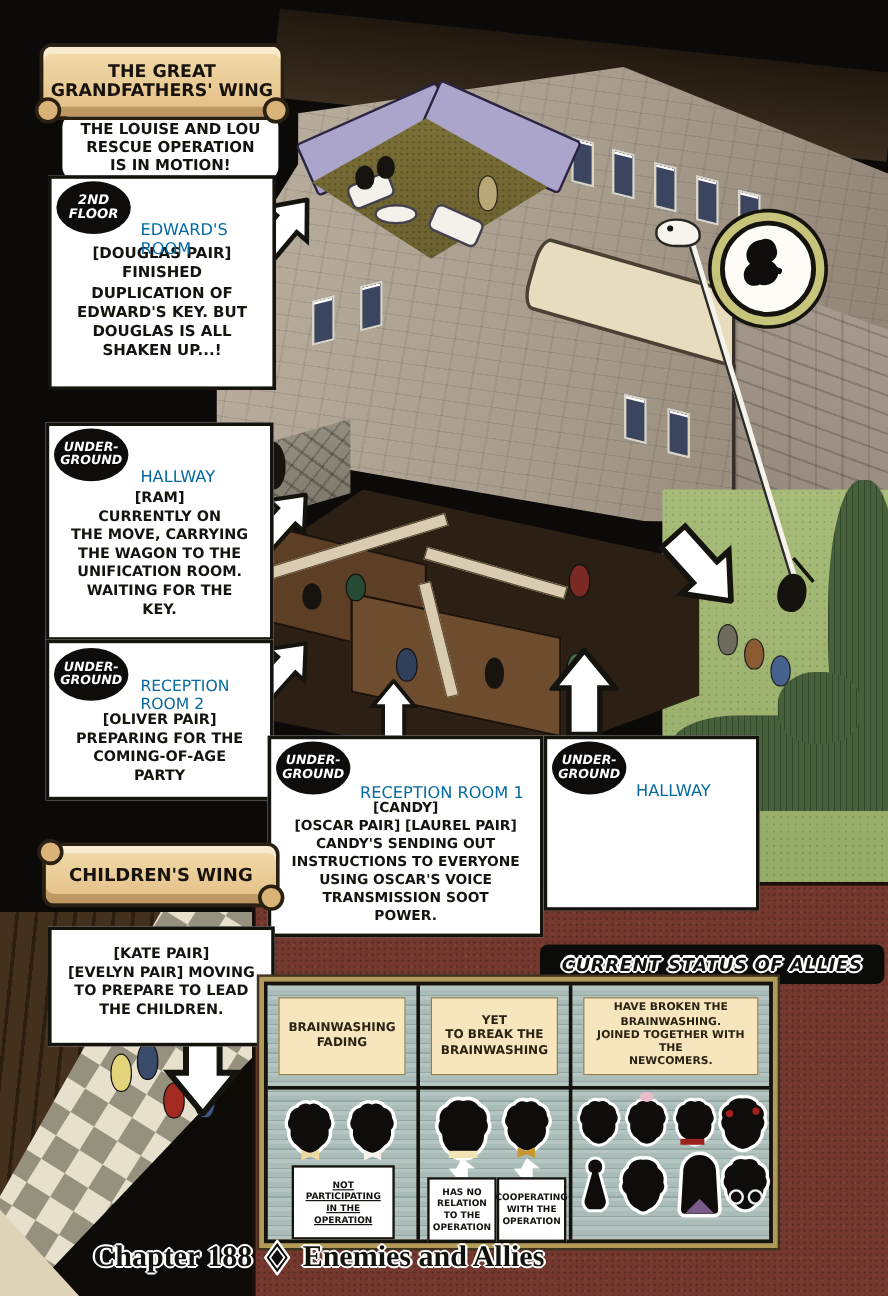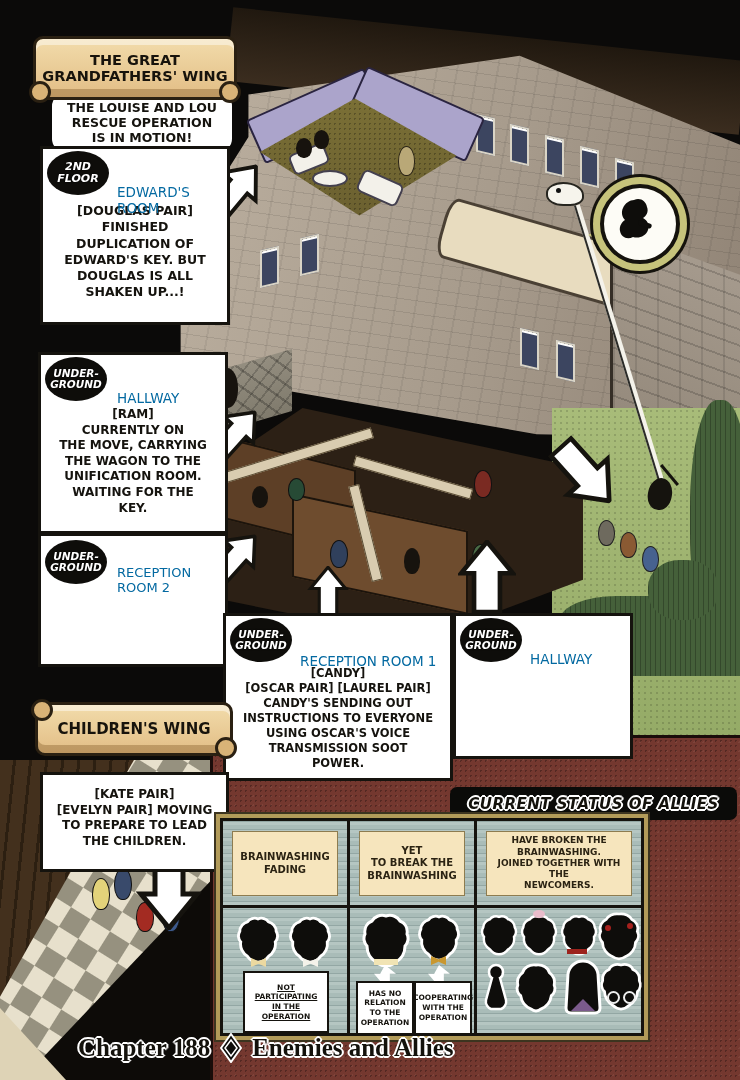--- a/index.html
+++ b/index.html
@@ -258,20 +258,24 @@
 UNIFICATION ROOM.
 WAITING FOR THE
 KEY.</div>
   </div>
 
   <div class="abs callout" style="left:38px;top:533px;width:184px;height:128px;">
     <div class="badge pre" style="left:4px;top:4px;width:62px;height:44px;font-size:10.5px;">UNDER-
 GROUND</div>
     <div class="loc pre" style="left:76px;top:10px;font-size:13px;">RECEPTION
 ROOM 2</div>
+    <div class="body-txt pre" style="top:56px;font-size:12px;">[OLIVER PAIR]
+PREPARING FOR THE
+COMING-OF-AGE
+PARTY</div>
   </div>
 
 
   <div class="abs callout" style="left:223px;top:613px;width:224px;height:162px;">
     <div class="badge pre" style="left:4px;top:2px;width:62px;height:44px;font-size:10.5px;">UNDER-
 GROUND</div>
     <div class="loc" style="left:74px;top:18px;font-size:13.5px;">RECEPTION ROOM 1</div>
     <div class="body-txt pre" style="top:50px;font-size:11.5px;">[CANDY]
 [OSCAR PAIR] [LAUREL PAIR]
 CANDY'S SENDING OUT

